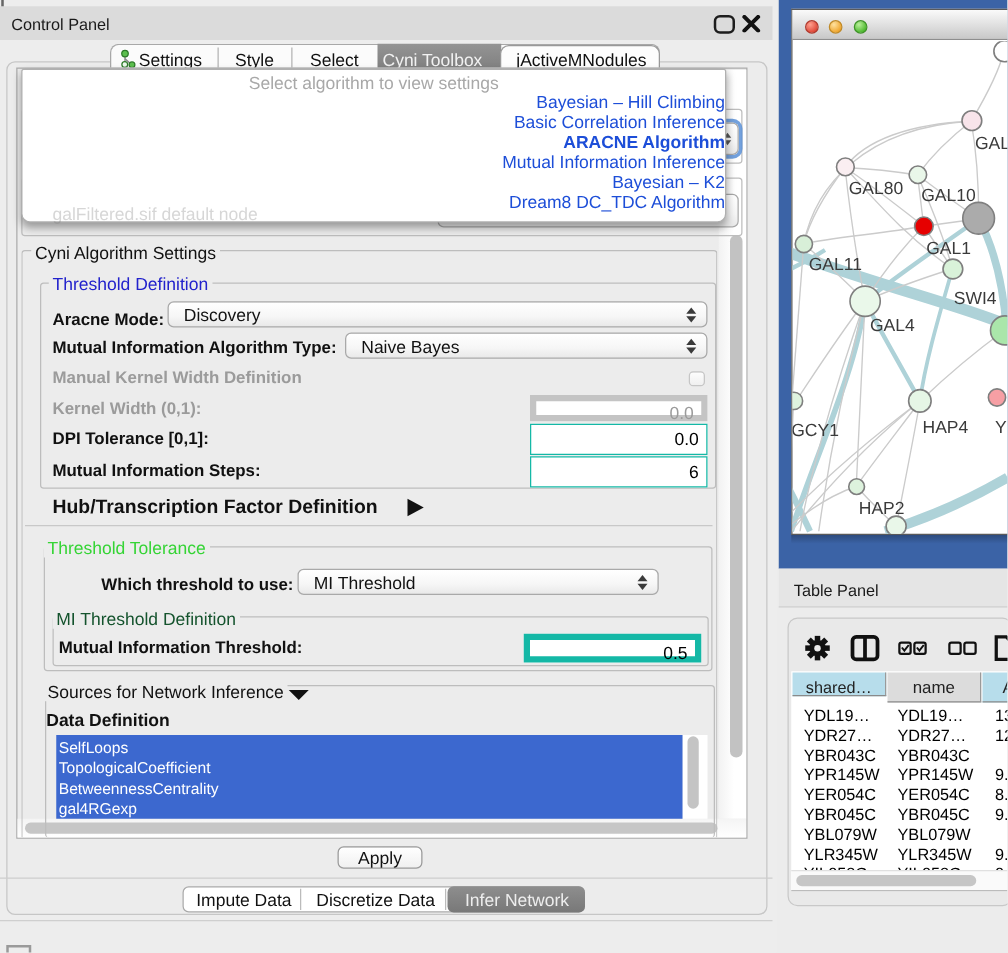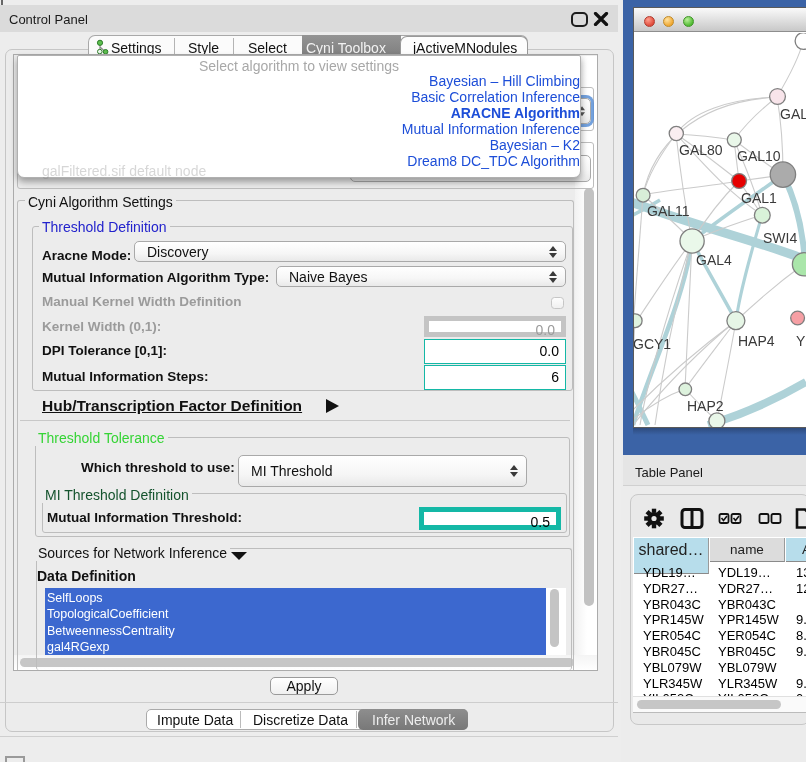--- a/index.html
+++ b/index.html
@@ -94,27 +94,27 @@
     </span>
   </div>
 <div class="glbl" style="position:absolute;left:42px;top:294px;">Manual Kernel Width Definition</div>
 <div class="abs" style="left:551px;top:297px;width:12.5px;height:12px;border:1.5px solid #c6c6c6;border-radius:3.5px;background:linear-gradient(#fdfdfd,#f0f0f0);"></div>
 <div class="glbl" style="position:absolute;left:42px;top:319px;">Kernel Width (0,1):</div>
 <div class="tf" style="left:424px;top:316px;width:142px;height:21px;border-color:#c4c4c4;color:#9b9b9b;line-height:19px;">0.0</div>
 <div class="lbl" style="position:absolute;left:42px;top:343px;">DPI Tolerance [0,1]:</div>
 <div class="tf" style="left:424px;top:339px;width:142px;height:25px;border-width:1.5px;line-height:22px;">0.0</div>
 <div class="lbl" style="position:absolute;left:42px;top:369px;">Mutual Information Steps:</div>
 <div class="tf" style="left:424px;top:364.5px;width:142px;height:25px;border-width:1.5px;line-height:22px;">6</div>
-<div class="abs" style="left:42px;top:397px;font-size:15.5px;font-weight:bold;color:#111;text-decoration:underline;">Hub/Transcription Factor Definition</div>
+<div class="abs" style="left:42px;top:397px;font-size:15.5px;font-weight:bold;color:#111;">Hub/Transcription Factor Definition</div>
 <div class="abs" style="left:326px;top:399px;width:0;height:0;border-left:13px solid #111;border-top:7.5px solid transparent;border-bottom:7.5px solid transparent;"></div>
 
 <div class="grp" style="left:35px;top:437px;width:535px;height:100px;"></div>
 <div class="gt" style="left:35px;top:430px;color:#35d435;">Threshold Tolerance</div>
 <div class="lbl" style="position:absolute;left:81px;top:460px;">Which threshold to use:</div>
-<div class="combo" style="left:238px;top:455px;width:289px;height:32px;">
+<div class="combo" style="left:238px;top:455px;width:289px;height:21px;">
     <span class="ct">MI Threshold</span>
     <span class="ar">
       <b></b>
       <i></i>
     </span>
   </div>
 
 <div class="grp" style="left:42px;top:493px;width:525px;height:40px;"></div>
 <div class="gt" style="left:42px;top:487px;color:#14532d;">MI Threshold Definition</div>
 <div class="lbl" style="position:absolute;left:47px;top:510px;">Mutual Information Threshold:</div>
@@ -266,21 +266,21 @@
     <rect x="87.5" y="7" width="9" height="9" rx="1.5"></rect>
     <path d="M77.5,11 l2,2.5 3.5,-4.5" stroke-width="1.6"></path>
     <path d="M89.5,11 l2,2.5 3.5,-4.5" stroke-width="1.6"></path>
     <rect x="115.5" y="7" width="9" height="9" rx="1.5"></rect>
     <rect x="127.5" y="7" width="9" height="9" rx="1.5"></rect>
   </g>
   <path d="M153,2.5 h8 l5,5 v13 h-13 z" fill="none" stroke="#111" stroke-width="2.6"></path>
 </svg>
 
 <div class="abs" style="left:633px;top:537px;width:173px;height:176px;background:#fff;"></div>
-<div class="abs" style="left:634px;top:538px;width:75px;height:36px;background:#b7ddeb;border-right:1px solid #9a9a9a;border-bottom:1px solid #8a8a8a;text-align:center;font-size:16px;color:#222;line-height:24px;">shared…</div>
+<div class="abs" style="left:634px;top:538px;width:75px;height:19px;background:#b7ddeb;border-right:1px solid #9a9a9a;border-bottom:1px solid #8a8a8a;text-align:center;font-size:13px;color:#222;line-height:24px;">shared…</div>
 <div class="abs" style="left:710px;top:538px;width:75px;height:24px;background:#dcdcdc;border-right:1px solid #9a9a9a;border-bottom:1px solid #8a8a8a;text-align:center;font-size:13.5px;color:#222;line-height:24px;">name</div>
 <div class="abs" style="left:786px;top:538px;width:20px;height:24px;background:#b7ddeb;border-bottom:1px solid #8a8a8a;font-size:13.5px;color:#222;line-height:24px;overflow:hidden;">
     <span style="position:absolute;left:16px;">A</span>
   </div>
 <div class="abs" style="left:643px;top:565px;font-size:13px;color:#000;line-height:15.8px;">YDL19…<br>YDR27…<br>YBR043C<br>YPR145W<br>YER054C<br>YBR045C<br>YBL079W<br>YLR345W<br>YIL052C</div>
 <div class="abs" style="left:718px;top:565px;font-size:13px;color:#000;line-height:15.8px;">YDL19…<br>YDR27…<br>YBR043C<br>YPR145W<br>YER054C<br>YBR045C<br>YBL079W<br>YLR345W<br>YIL052C</div>
 <div class="abs" style="left:796px;top:565px;font-size:13px;color:#000;line-height:15.8px;">13<br>12<br>&nbsp;<br>9.<br>8.<br>9.<br>&nbsp;<br>9.<br>0.</div>
 
 <div class="abs" style="left:633px;top:696px;width:173px;height:17px;background:#fafafa;border-top:1px solid #e0e0e0;"></div>
 <div class="abs" style="left:637px;top:700px;width:144px;height:9px;background:#c6c6c6;border-radius:4.5px;"></div>

